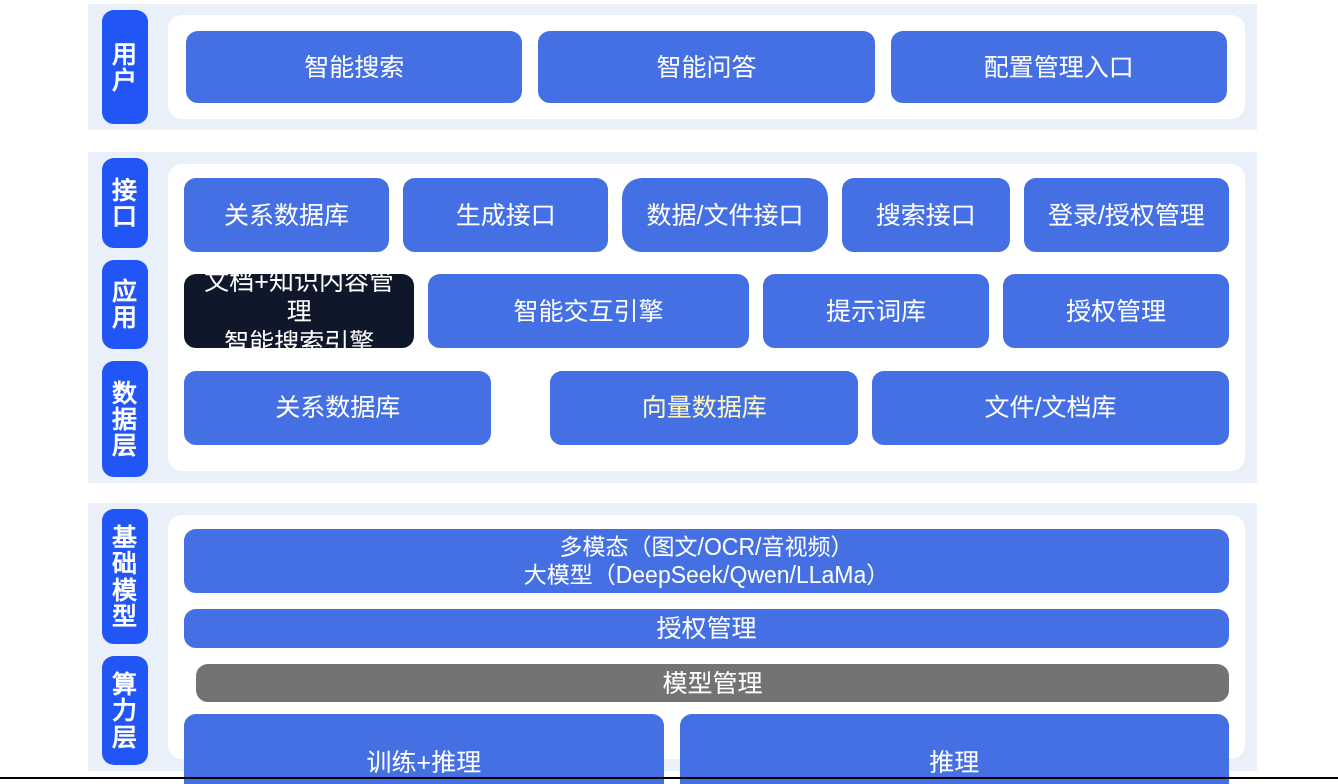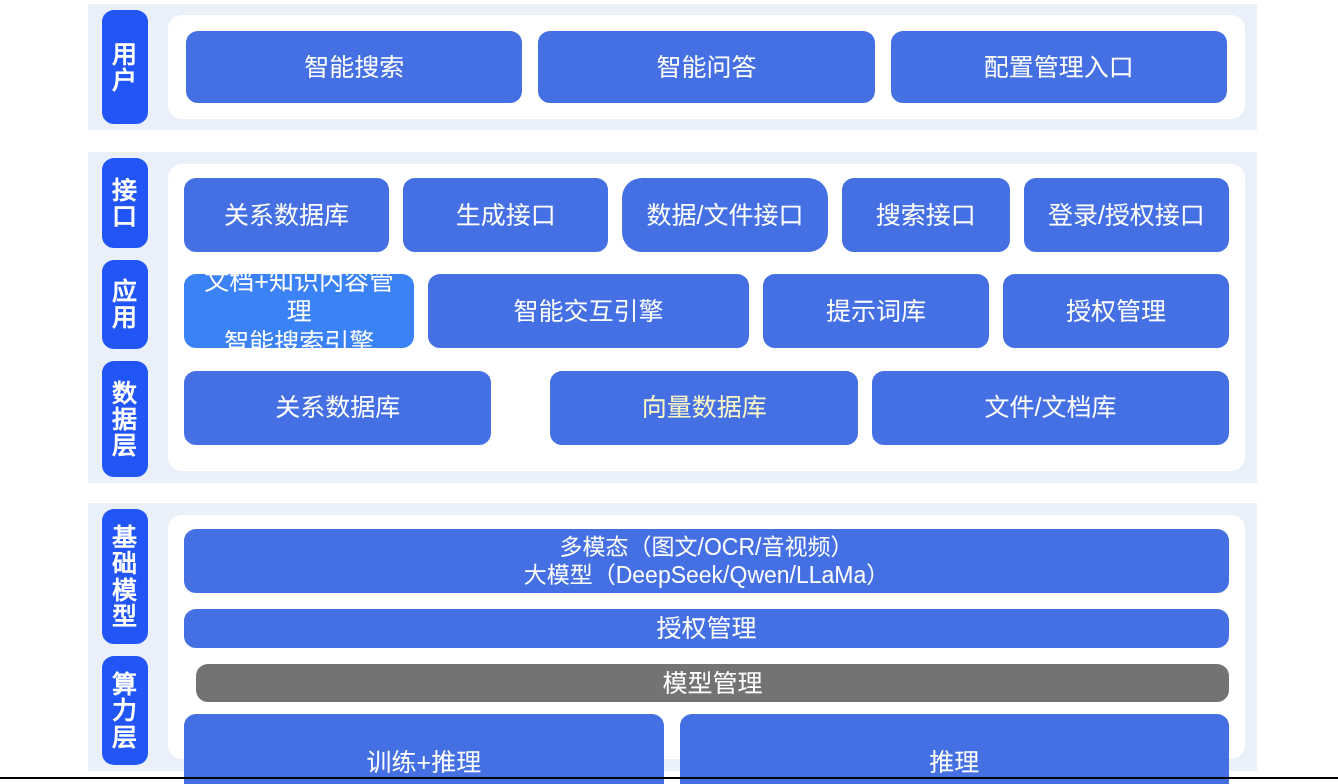--- a/index.html
+++ b/index.html
@@ -173,25 +173,25 @@
           </span>
       </div>
     </div>
     <div class="card" style="background: rgb(255, 255, 255);">
 
       <div class="row row-interface">
         <div class="box" style="flex: 1.02 1 0px; background: rgb(69, 112, 228); color: rgb(255, 255, 255);">关系数据库</div>
         <div class="box" style="flex: 1.02 1 0px; background: rgb(69, 112, 228); color: rgb(255, 255, 255);">生成接口</div>
         <div class="box" style="flex: 1.02 1 0px; background: rgb(69, 112, 228); color: rgb(255, 255, 255); border-radius: 20px;">数据/文件接口</div>
         <div class="box" style="flex: 0.82 1 0px; background: rgb(69, 112, 228); color: rgb(255, 255, 255);">搜索接口</div>
-        <div class="box" style="flex: 1.02 1 0px; background: rgb(69, 112, 228); color: rgb(255, 255, 255);">登录/授权接口</div>
+        <div class="box" style="flex: 1.02 1 0px; background: rgb(69, 112, 228); color: rgb(255, 255, 255);">登录/授权管理</div>
       </div>
 
       <div class="row row-app">
-        <div class="box" style="flex: 1.02 1 0px; background: #3b82f6; color: rgb(255, 255, 255);">文档+知识内容管理
+        <div class="box" style="flex: 1.02 1 0px; background: #0f172a; color: rgb(255, 255, 255);">文档+知识内容管理
 智能搜索引擎</div>
         <div class="box" style="flex: 1.45 1 0px; background: rgb(69, 112, 228); color: rgb(255, 255, 255);">智能交互引擎</div>
         <div class="box" style="flex: 1 1 0px; background: rgb(69, 112, 228); color: rgb(255, 255, 255);">提示词库</div>
         <div class="box" style="flex: 1 1 0px; background: rgb(69, 112, 228); color: rgb(255, 255, 255);">授权管理</div>
       </div>
 
       <div class="row row-data">
         <div class="box" style="flex: 1 1 0px; background: rgb(69, 112, 228); color: rgb(255, 255, 255);">关系数据库</div>
         <div class="box" style="flex: 1 1 0px; background: rgb(69, 112, 228); color: #fef9c3; margin-left: 45px;">向量数据库</div>
         <div class="box" style="flex: 1.17 1 0px; background: rgb(69, 112, 228); color: rgb(255, 255, 255);">文件/文档库</div>

